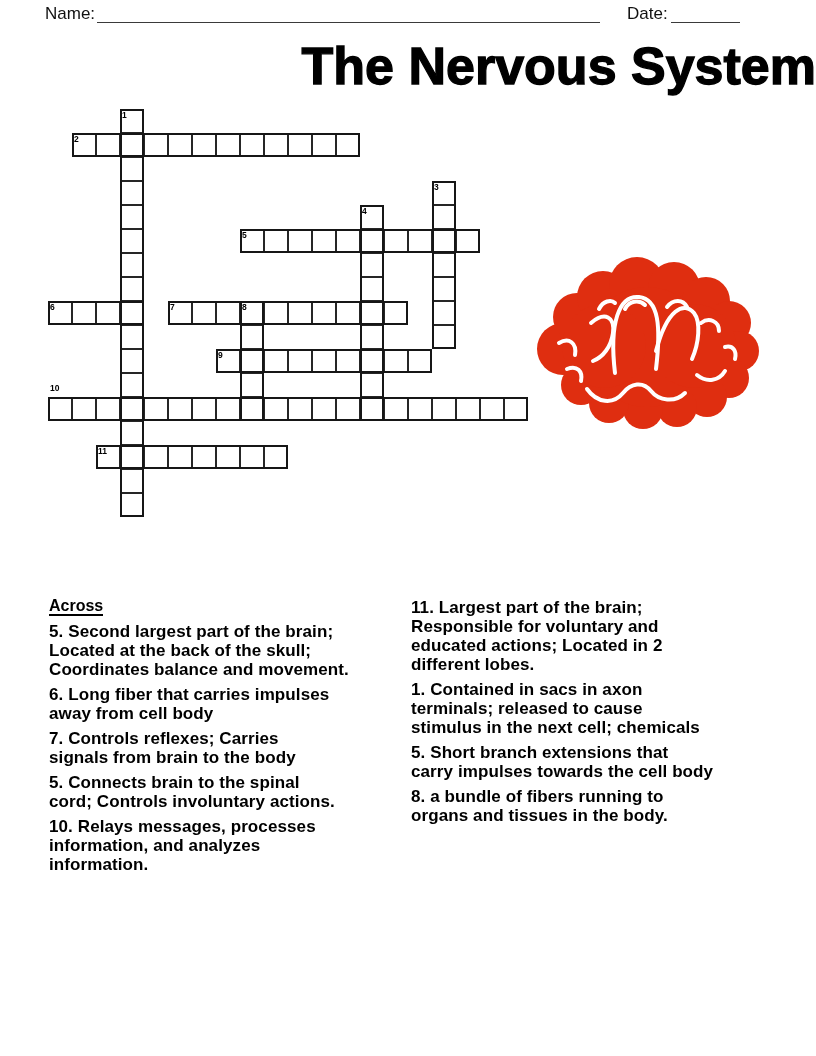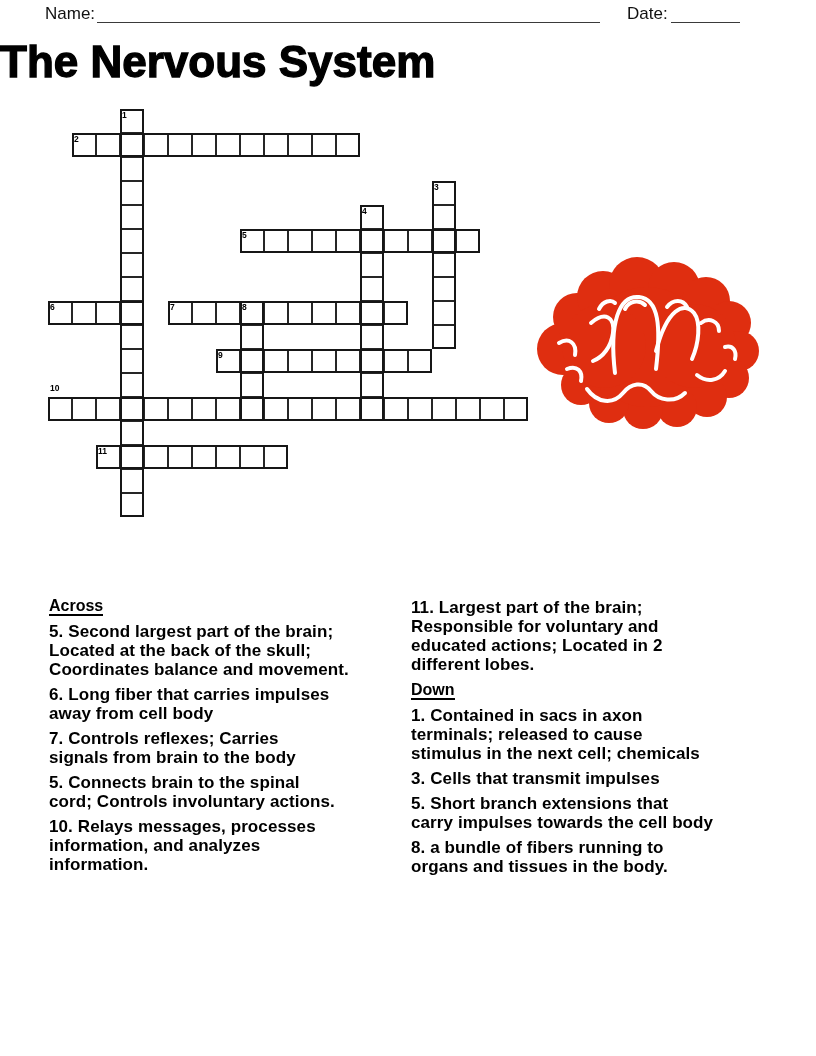--- a/index.html
+++ b/index.html
@@ -4,22 +4,22 @@
 <style>
   * { margin:0; padding:0; box-sizing:border-box; }
   html,body { background:#fff; }
   body {
     width:816px; height:1056px; position:relative; overflow:hidden;
     font-family:"Liberation Sans", sans-serif; color:#000;
   }
   .hdr-label { position:absolute; font-size:17px; color:#111; white-space:nowrap; }
   .rule { position:absolute; height:18px; border-bottom:1.5px solid #3a3a3a; }
   .title {
-    position:absolute; top:38px; left:0; width:100%; text-align:left;
-    font-size:44px; font-weight:900; letter-spacing:0px; line-height:1.1;
+    position:absolute; top:38px; left:0; width:100%; text-align:right;
+    font-size:52px; font-weight:900; letter-spacing:0px; line-height:1.1;
     -webkit-text-stroke:1.3px #000; color:#000;
   }
   #grid { position:absolute; left:48px; top:109px; width:482px; height:410px; }
   .cell {
     position:absolute; width:24px; height:24px;
     background:#fff; border:1px solid #262626;
   }
   .entry-outline { position:absolute; border:2px solid #161616; pointer-events:none; }
   .cell-number {
     position:absolute; font-size:8.5px; font-weight:bold; line-height:1;
@@ -232,28 +232,24 @@
 information.</div>
         </div>
     </div>
     <div class="clue-col-right">
       <div id="across-list-right">
           <div class="clue">11. Largest part of the brain;
 Responsible for voluntary and
 educated actions; Located in 2
 different lobes.</div>
         </div>
-      <div class="section-header">
-        <span>Down</span>
-      </div>
       <div id="down-list">
           <div class="clue">1. Contained in sacs in axon
 terminals; released to cause
 stimulus in the next cell; chemicals</div>
-          <div class="clue">3. Cells that transmit impulses</div>
           <div class="clue">5. Short branch extensions that
 carry impulses towards the cell body</div>
           <div class="clue">8. a bundle of fibers running to
 organs and tissues in the body.</div>
         </div>
     </div>
   </div>
 
 </div>
 

